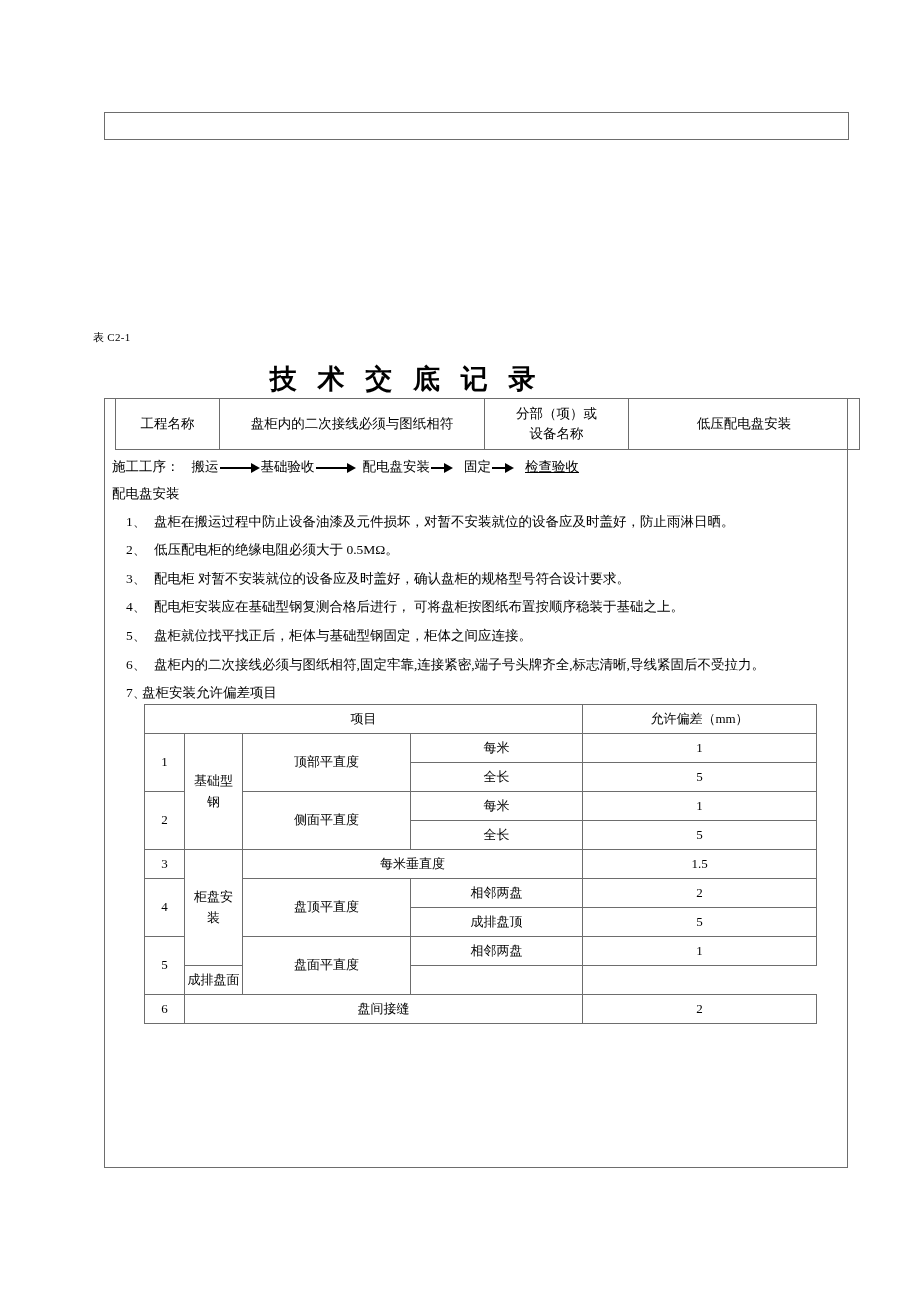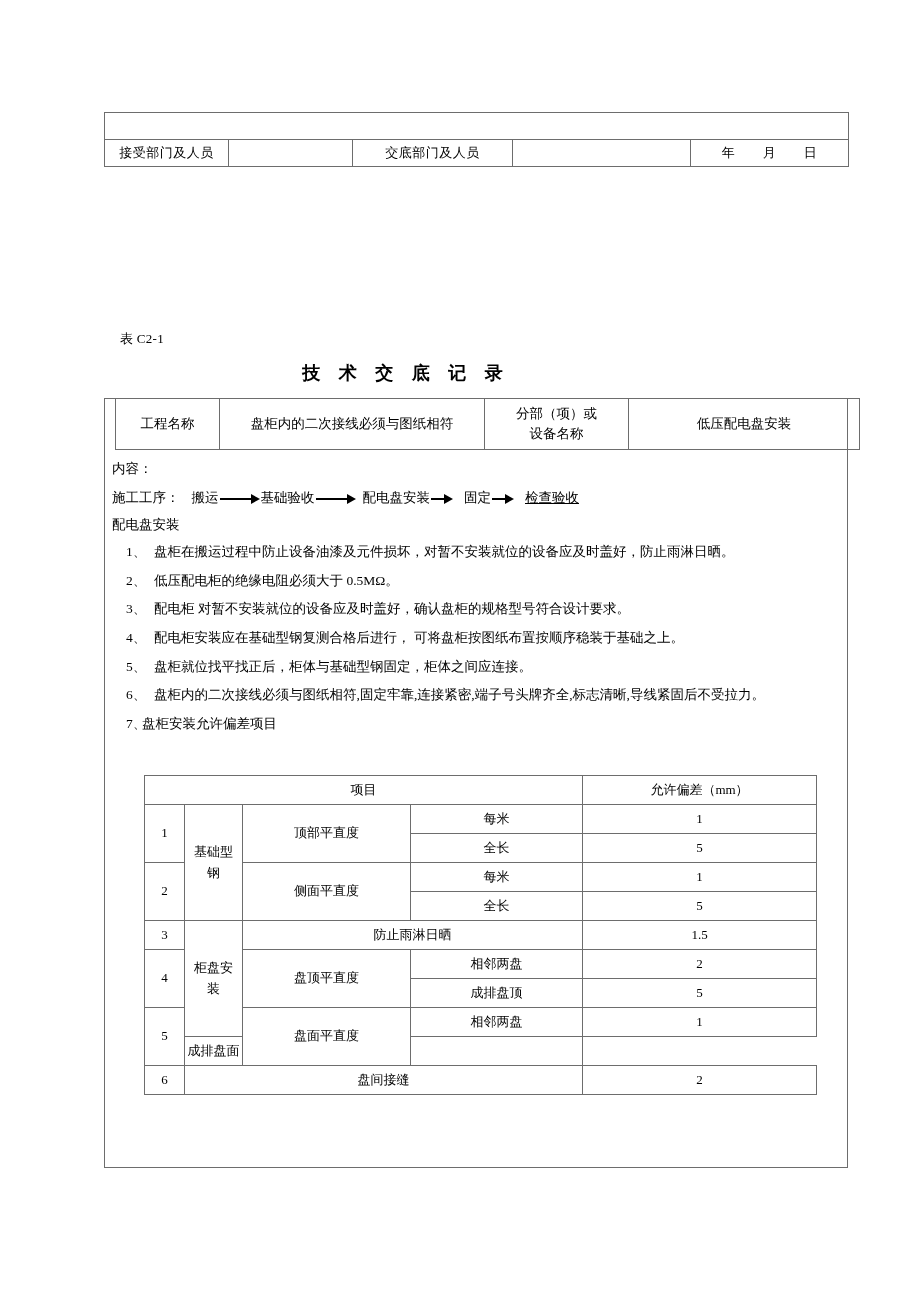--- a/index.html
+++ b/index.html
@@ -68,35 +68,35 @@
   .tt-date {
     font-size: 13.5px;
     letter-spacing: 0.5px;
   }
   .tt-date span { display: inline-block; }
   .tt-date .gap { width: 20px; }
 
   
   #form-code {
     position: absolute;
-    left: 120px;
+    left: 93px;
     top: 330px;
-    font-size: 13px;
+    font-size: 11px;
     letter-spacing: 0.3px;
     z-index: 2;
   }
 
   
   #doc-title {
     position: absolute;
     left: 0;
     top: 361px;
     width: 812px;
     text-align: center;
-    font-size: 18px;
+    font-size: 27px;
     font-weight: bold;
     letter-spacing: 7px;
     z-index: 2;
   }
 
   
   #content-frame {
     position: absolute;
     left: 104px;
     top: 398px;
@@ -183,21 +183,21 @@
   .num-item .txt { flex: 1; }
   .num-item.tight .idx {
     width: 30px;
     flex: 0 0 30px;
     padding-left: 14px;
   }
 
   
   #tol-table {
     left: 144px;
-    top: 775px;
+    top: 704px;
     width: 672px;
   }
   #tol-table td {
     font-size: 13px;
     height: 28px;
   }
   .tol-head td { height: 62px; font-size: 13.5px; }
   .tol-num { font-size: 12.5px; }
   .tol-val { font-size: 13px; }
   .vmerge { line-height: 1.7; font-size: 13px; }
@@ -212,33 +212,20 @@
     <colgroup>
       <col style="width:124px">
       <col style="width:124px">
       <col style="width:160px">
       <col style="width:178px">
       <col style="width:158px">
     </colgroup>
     <tbody>
         <tr class="tt-blank-row">
       <td colspan="5"></td>
-    </tr>
-    <tr>
-      <td class="tt-label">接受部门及人员</td>
-      <td></td>
-      <td class="tt-label">交底部门及人员</td>
-      <td></td>
-      <td class="tt-date">
-        <span>年</span>
-        <span class="gap"></span>
-        <span>月</span>
-        <span class="gap"></span>
-        <span>日</span>
-      </td>
     </tr>
   </tbody>
     </table>
 
   <div id="form-code">表 C2-1</div>
 
   <div id="doc-title">技 术 交 底 记 录</div>
 
   <div id="content-frame"></div>
 
@@ -257,21 +244,20 @@
         <div class="info-wrap">分部（项）或</div>
         <div class="info-wrap">设备名称</div>
       </td>
       <td>低压配电盘安装</td>
     </tr>
   </tbody>
     </table>
 
   <div id="body-text">
 
-    <div class="bt-line bt-heading">内容：</div>
 
     <div class="flow">
       <span class="flow-label">施工工序：</span>
       <span class="flow-step">搬运</span>
       <span class="arrow long">
           <span class="shaft"></span>
           <span class="head"></span>
         </span>
       <span class="flow-step">基础验收</span>
       <span class="arrow long">
@@ -366,21 +352,21 @@
       <td>全长</td>
       <td class="tol-val">5</td>
     </tr>
 
     <tr>
       <td class="tol-num">3</td>
       <td class="vmerge" rowspan="4">
         <div>柜盘安</div>
         <div>装</div>
       </td>
-      <td colspan="2">防止雨淋日晒</td>
+      <td colspan="2">每米垂直度</td>
       <td class="tol-val">1.5</td>
     </tr>
 
     <tr>
       <td class="tol-num" rowspan="2">4</td>
       <td rowspan="2">盘顶平直度</td>
       <td>相邻两盘</td>
       <td class="tol-val">2</td>
     </tr>
     <tr>

